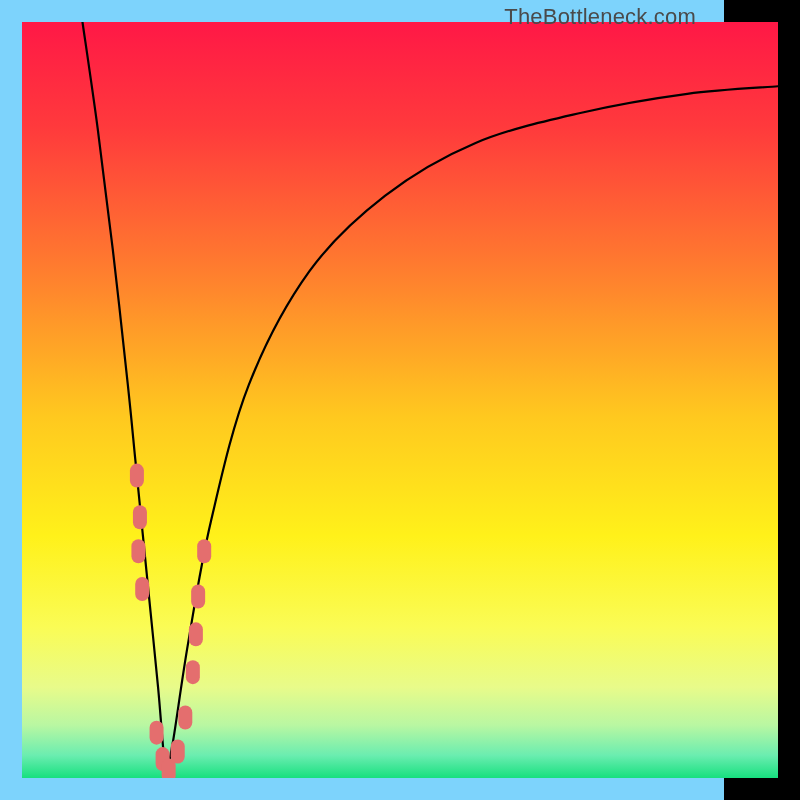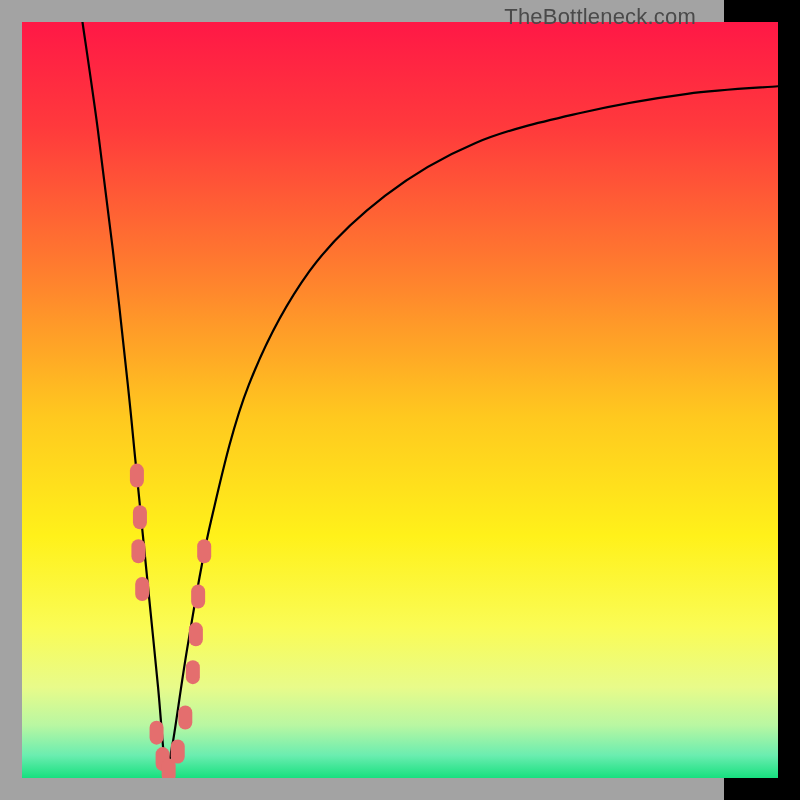--- a/index.html
+++ b/index.html
@@ -8,21 +8,21 @@
     width: 800px;
     height: 800px;
     overflow: hidden;
     background: #000;
     font-family: Arial, Helvetica, sans-serif;
   }
   .frame {
     position: absolute;
     top: 0; left: 0;
     width: 724px; height: 800px;
-    background: #a3a3a3;
+    background: #7dd3fc;
   }
   .plot-area {
     position: absolute;
     
     top: 22px; left: 22px;
     width: 756px; height: 756px;
     overflow: hidden;
   }
   .gradient {
     position: absolute;

